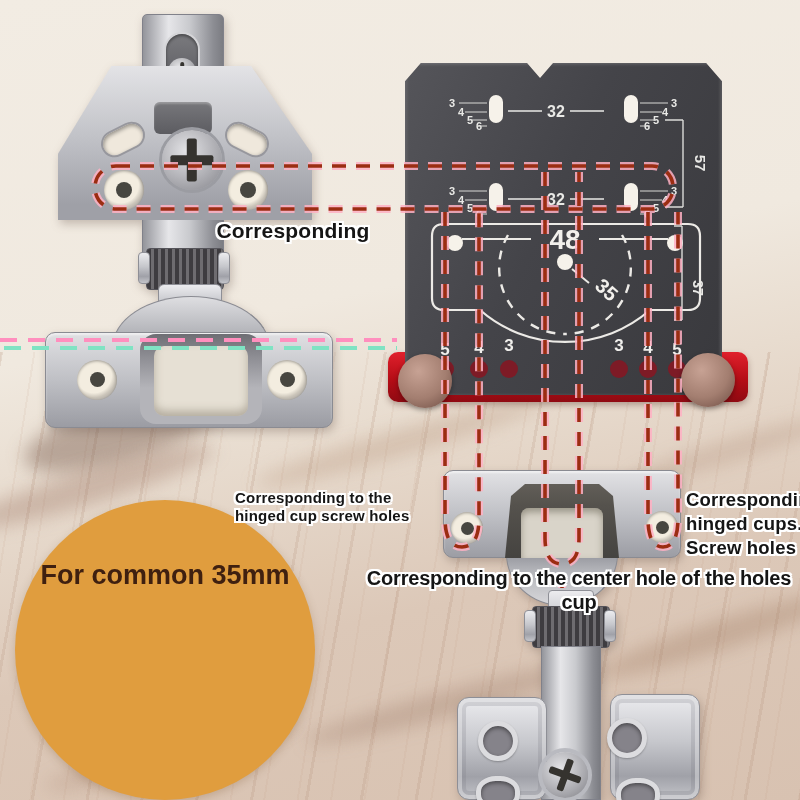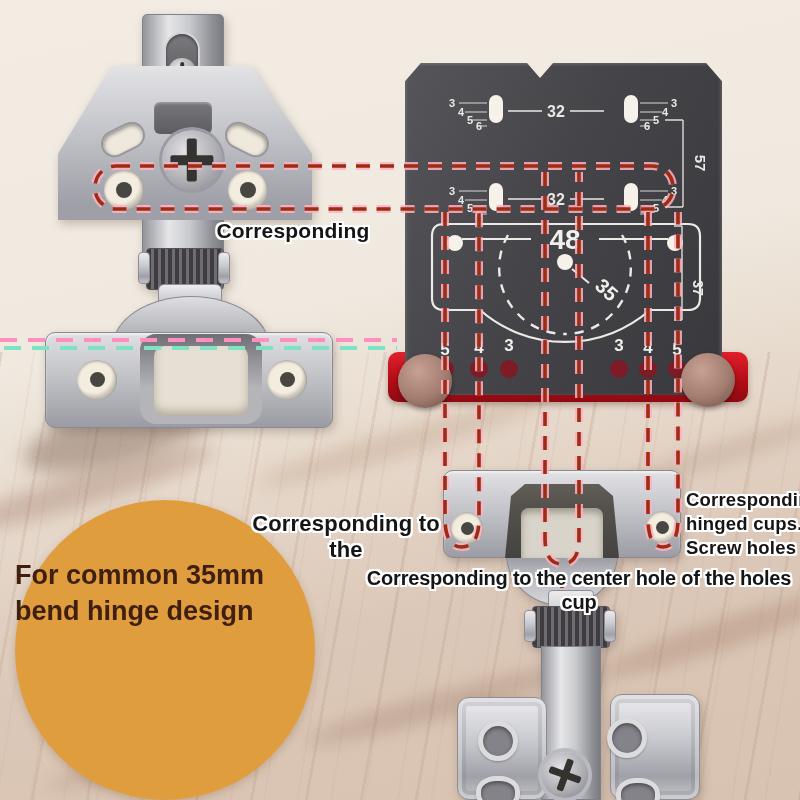--- a/index.html
+++ b/index.html
@@ -19,21 +19,21 @@
   .hole-ring{border-radius:50%;background:radial-gradient(circle at 42% 38%,#f3ede0 52%,#c9c3b8 66%,#94949a 100%);box-shadow:inset 0 1px 3px rgba(0,0,0,.35);}
   .hole-dark{border-radius:50%;background:#474640;}
   .oval-hole{background:#efe8dc;border:2px solid #97979d;box-shadow:inset 0 2px 4px rgba(0,0,0,.4);}
   .wingHole{border-radius:50%;background:#85838a;border:5px solid #dcdcdf;box-shadow:inset 0 2px 4px rgba(0,0,0,.45),0 1px 2px rgba(0,0,0,.25);}
   .cross{position:absolute;left:50%;top:50%;width:72%;height:16%;background:#35332f;transform:translate(-50%,-50%);border-radius:2px;}
   .cross.v{transform:translate(-50%,-50%) rotate(90deg);}
   .knuckle{background:repeating-linear-gradient(90deg,#3e3c40 0 4px,#6e6c70 4px 7px);border:1px solid #55545a;border-radius:4px;}
   
   .lbl{color:#151515;font-weight:700;line-height:1.18;letter-spacing:.2px;
        text-shadow:-2px -2px 0 #fff,2px -2px 0 #fff,-2px 2px 0 #fff,2px 2px 0 #fff,0 -2px 0 #fff,0 2px 0 #fff,-2px 0 0 #fff,2px 0 0 #fff;}
-  .badge{border-radius:50%;background:#e09d3e;color:#3f2010;font-weight:700;text-align:left;}
+  .badge{border-radius:50%;background:#e09d3e;color:#3f2010;font-weight:700;text-align:center;}
   .badge div{line-height:1.32;}
   .z40{z-index:40;} .z50{z-index:50;}
 </style>
 </head>
 <body>
 
 <div class="scene">
 
   <div class="abs wood"></div>
   <div class="abs streak" style="left:20px;top:400px;width:210px;height:60px;background:rgba(108,74,60,.40);transform:rotate(-17deg);"></div>
@@ -212,30 +212,30 @@
     </g>
 
     <path stroke="#ff8fbe" stroke-width="4" stroke-dasharray="17 11" d="M0,340 H397"></path>
     <path stroke="#7fe3c3" stroke-width="4" stroke-dasharray="17 11" d="M4,348 H397"></path>
   </svg>
 
   <div class="abs lbl z50" style="left:188px;top:219px;width:210px;font-size:21px;text-align:center;">
     <div>Corresponding</div>
   </div>
 
-  <div class="abs lbl z50" style="left:235px;top:511px;width:222px;font-size:22px;text-align:center;">
+  <div class="abs lbl z50" style="left:235px;top:489px;width:222px;font-size:15px;text-align:left;">
     <div>Corresponding to the</div>
+    <div>hinged cup screw holes</div>
   </div>
 
   <div class="abs lbl z50" style="left:686px;top:488px;width:118px;font-size:18.5px;text-align:left;line-height:1.3;">
     <div>Corresponding</div>
     <div>hinged cups.</div>
     <div>Screw holes</div>
   </div>
 
   <div class="abs lbl z50" style="left:358px;top:567px;width:442px;font-size:20px;text-align:center;letter-spacing:-0.2px;">Corresponding to the center hole of the holes cup</div>
 
   <div class="abs badge" style="left:15px;top:500px;width:300px;height:300px;z-index:20;font-size:27px;padding-top:58px;box-shadow:0 3px 8px rgba(120,80,40,.25);">
     <div>For common 35mm</div>
-    <div>bend hinge design</div>
   </div>
 
 </div>
 
 </body></html>

